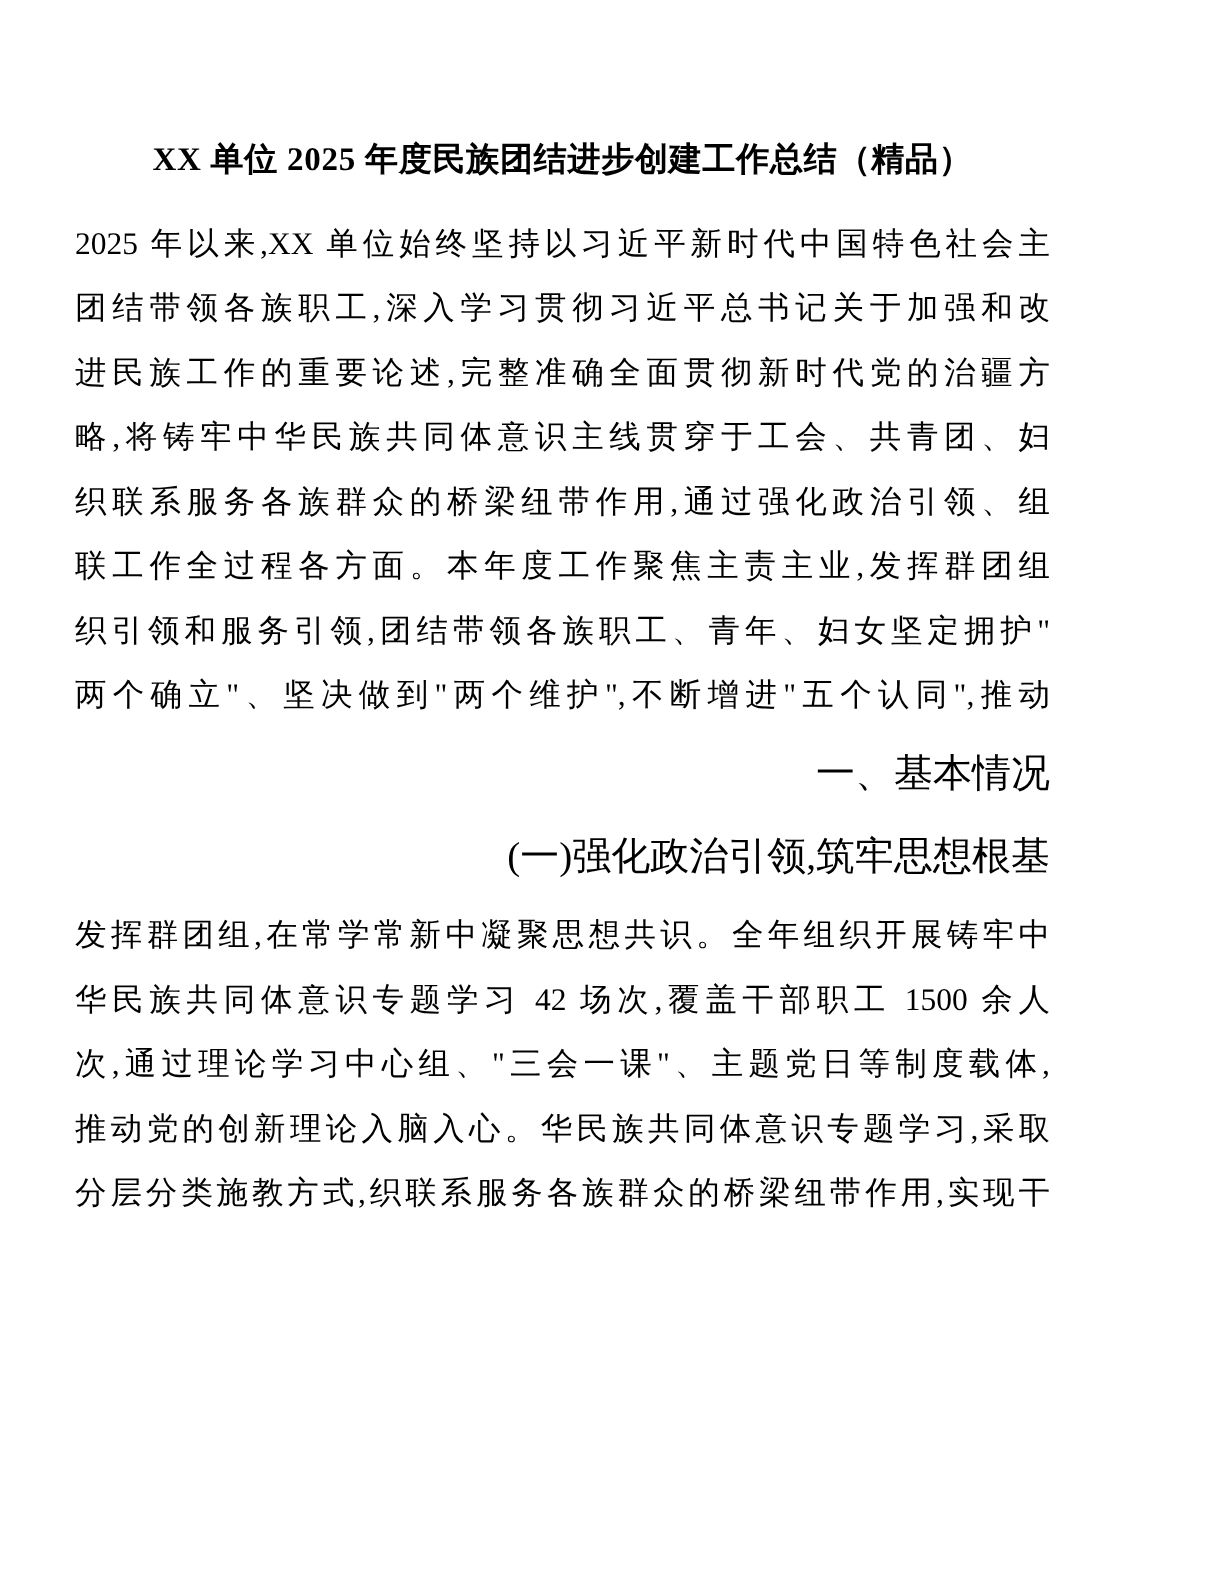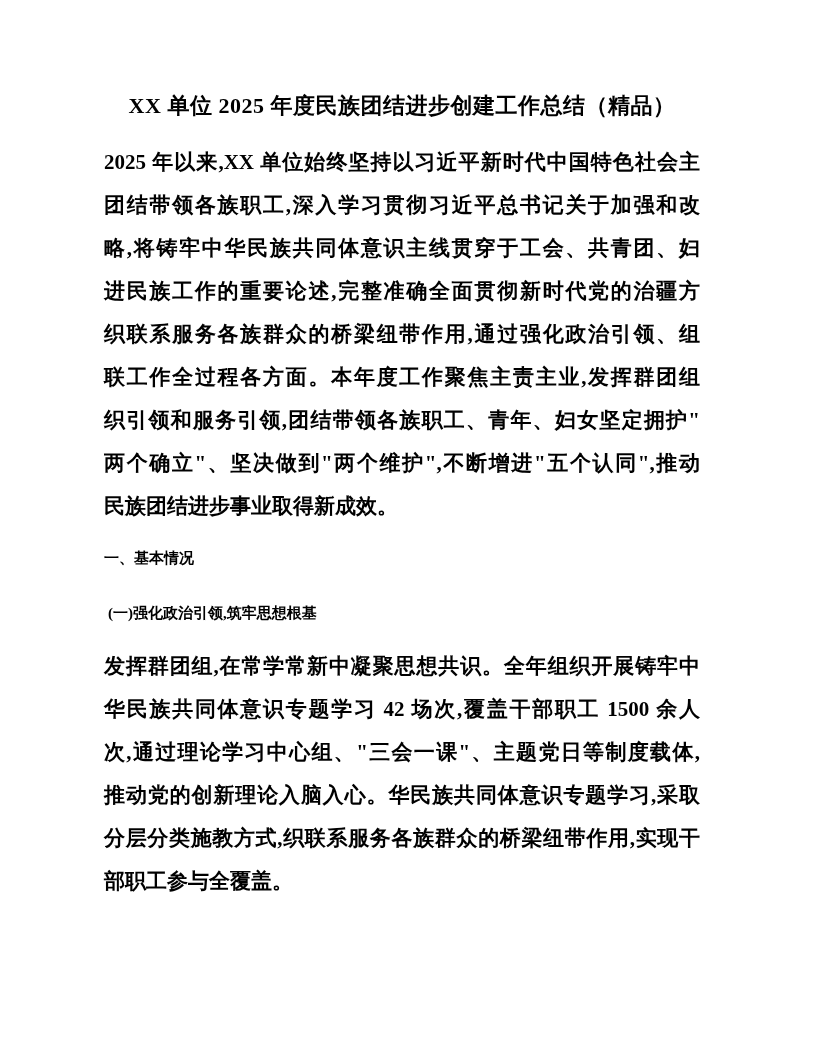--- a/index.html
+++ b/index.html
@@ -11,79 +11,76 @@
     width: 816px;
     height: 1056px;
     color: #000000;
     font-family: "Liberation Serif", "DejaVu Serif", serif;
     overflow: hidden;
   }
   .page {
     box-sizing: border-box;
     width: 816px;
     height: 1056px;
-    padding: 84px 116px 40px 104px;
+    padding: 84px 116px 40px 50px;
     background: #ffffff;
   }
   .doc-title {
     font-size: 22px;
     font-weight: bold;
     text-align: center;
     line-height: 43px;
     margin: 0 0 14px 0;
     letter-spacing: 0.5px;
   }
   .block {
     margin: 0 0 7px 0;
-    font-weight: bold;
   }
   .block.body .line {
     font-size: 21px;
     line-height: 43px;
     text-align: justify;
     text-align-last: justify;
     text-justify: inter-ideograph;
   }
   .block.body .line.last {
     text-align-last: left;
   }
   .block.heading1 .line,
   .block.heading2 .line {
-    font-size: 15px;
+    font-size: 26px;
     line-height: 43px;
-    text-align: left;
+    text-align: right;
   }
   .block.heading1 { margin: 9px 0 12px 0; }
   .block.heading2 { margin: 0 0 10px 4px; }
 </style>
 </head>
 <body>
 
 <div class="page">
   <h1 class="doc-title">XX 单位 2025 年度民族团结进步创建工作总结（精品）</h1>
   <div id="doc-body">
       <div class="block body">
         <div class="line">2025 年以来,XX 单位始终坚持以习近平新时代中国特色社会主</div>
         <div class="line">团结带领各族职工,深入学习贯彻习近平总书记关于加强和改</div>
+        <div class="line">进民族工作的重要论述,完整准确全面贯彻新时代党的治疆方</div>
         <div class="line">略,将铸牢中华民族共同体意识主线贯穿于工会、共青团、妇</div>
-        <div class="line">进民族工作的重要论述,完整准确全面贯彻新时代党的治疆方</div>
         <div class="line">织联系服务各族群众的桥梁纽带作用,通过强化政治引领、组</div>
         <div class="line">联工作全过程各方面。本年度工作聚焦主责主业,发挥群团组</div>
         <div class="line">织引领和服务引领,团结带领各族职工、青年、妇女坚定拥护"</div>
         <div class="line">两个确立"、坚决做到"两个维护",不断增进"五个认同",推动</div>
-        <div class="line last">民族团结进步事业取得新成效。</div>
       </div>
       <div class="block heading1">
         <div class="line">一、基本情况</div>
       </div>
       <div class="block heading2">
         <div class="line">(一)强化政治引领,筑牢思想根基</div>
       </div>
       <div class="block body">
         <div class="line">发挥群团组,在常学常新中凝聚思想共识。全年组织开展铸牢中</div>
         <div class="line">华民族共同体意识专题学习 42 场次,覆盖干部职工 1500 余人</div>
         <div class="line">次,通过理论学习中心组、"三会一课"、主题党日等制度载体,</div>
         <div class="line">推动党的创新理论入脑入心。华民族共同体意识专题学习,采取</div>
         <div class="line">分层分类施教方式,织联系服务各族群众的桥梁纽带作用,实现干</div>
-        <div class="line last">部职工参与全覆盖。</div>
       </div>
     </div>
 </div>
 
 </body></html>

